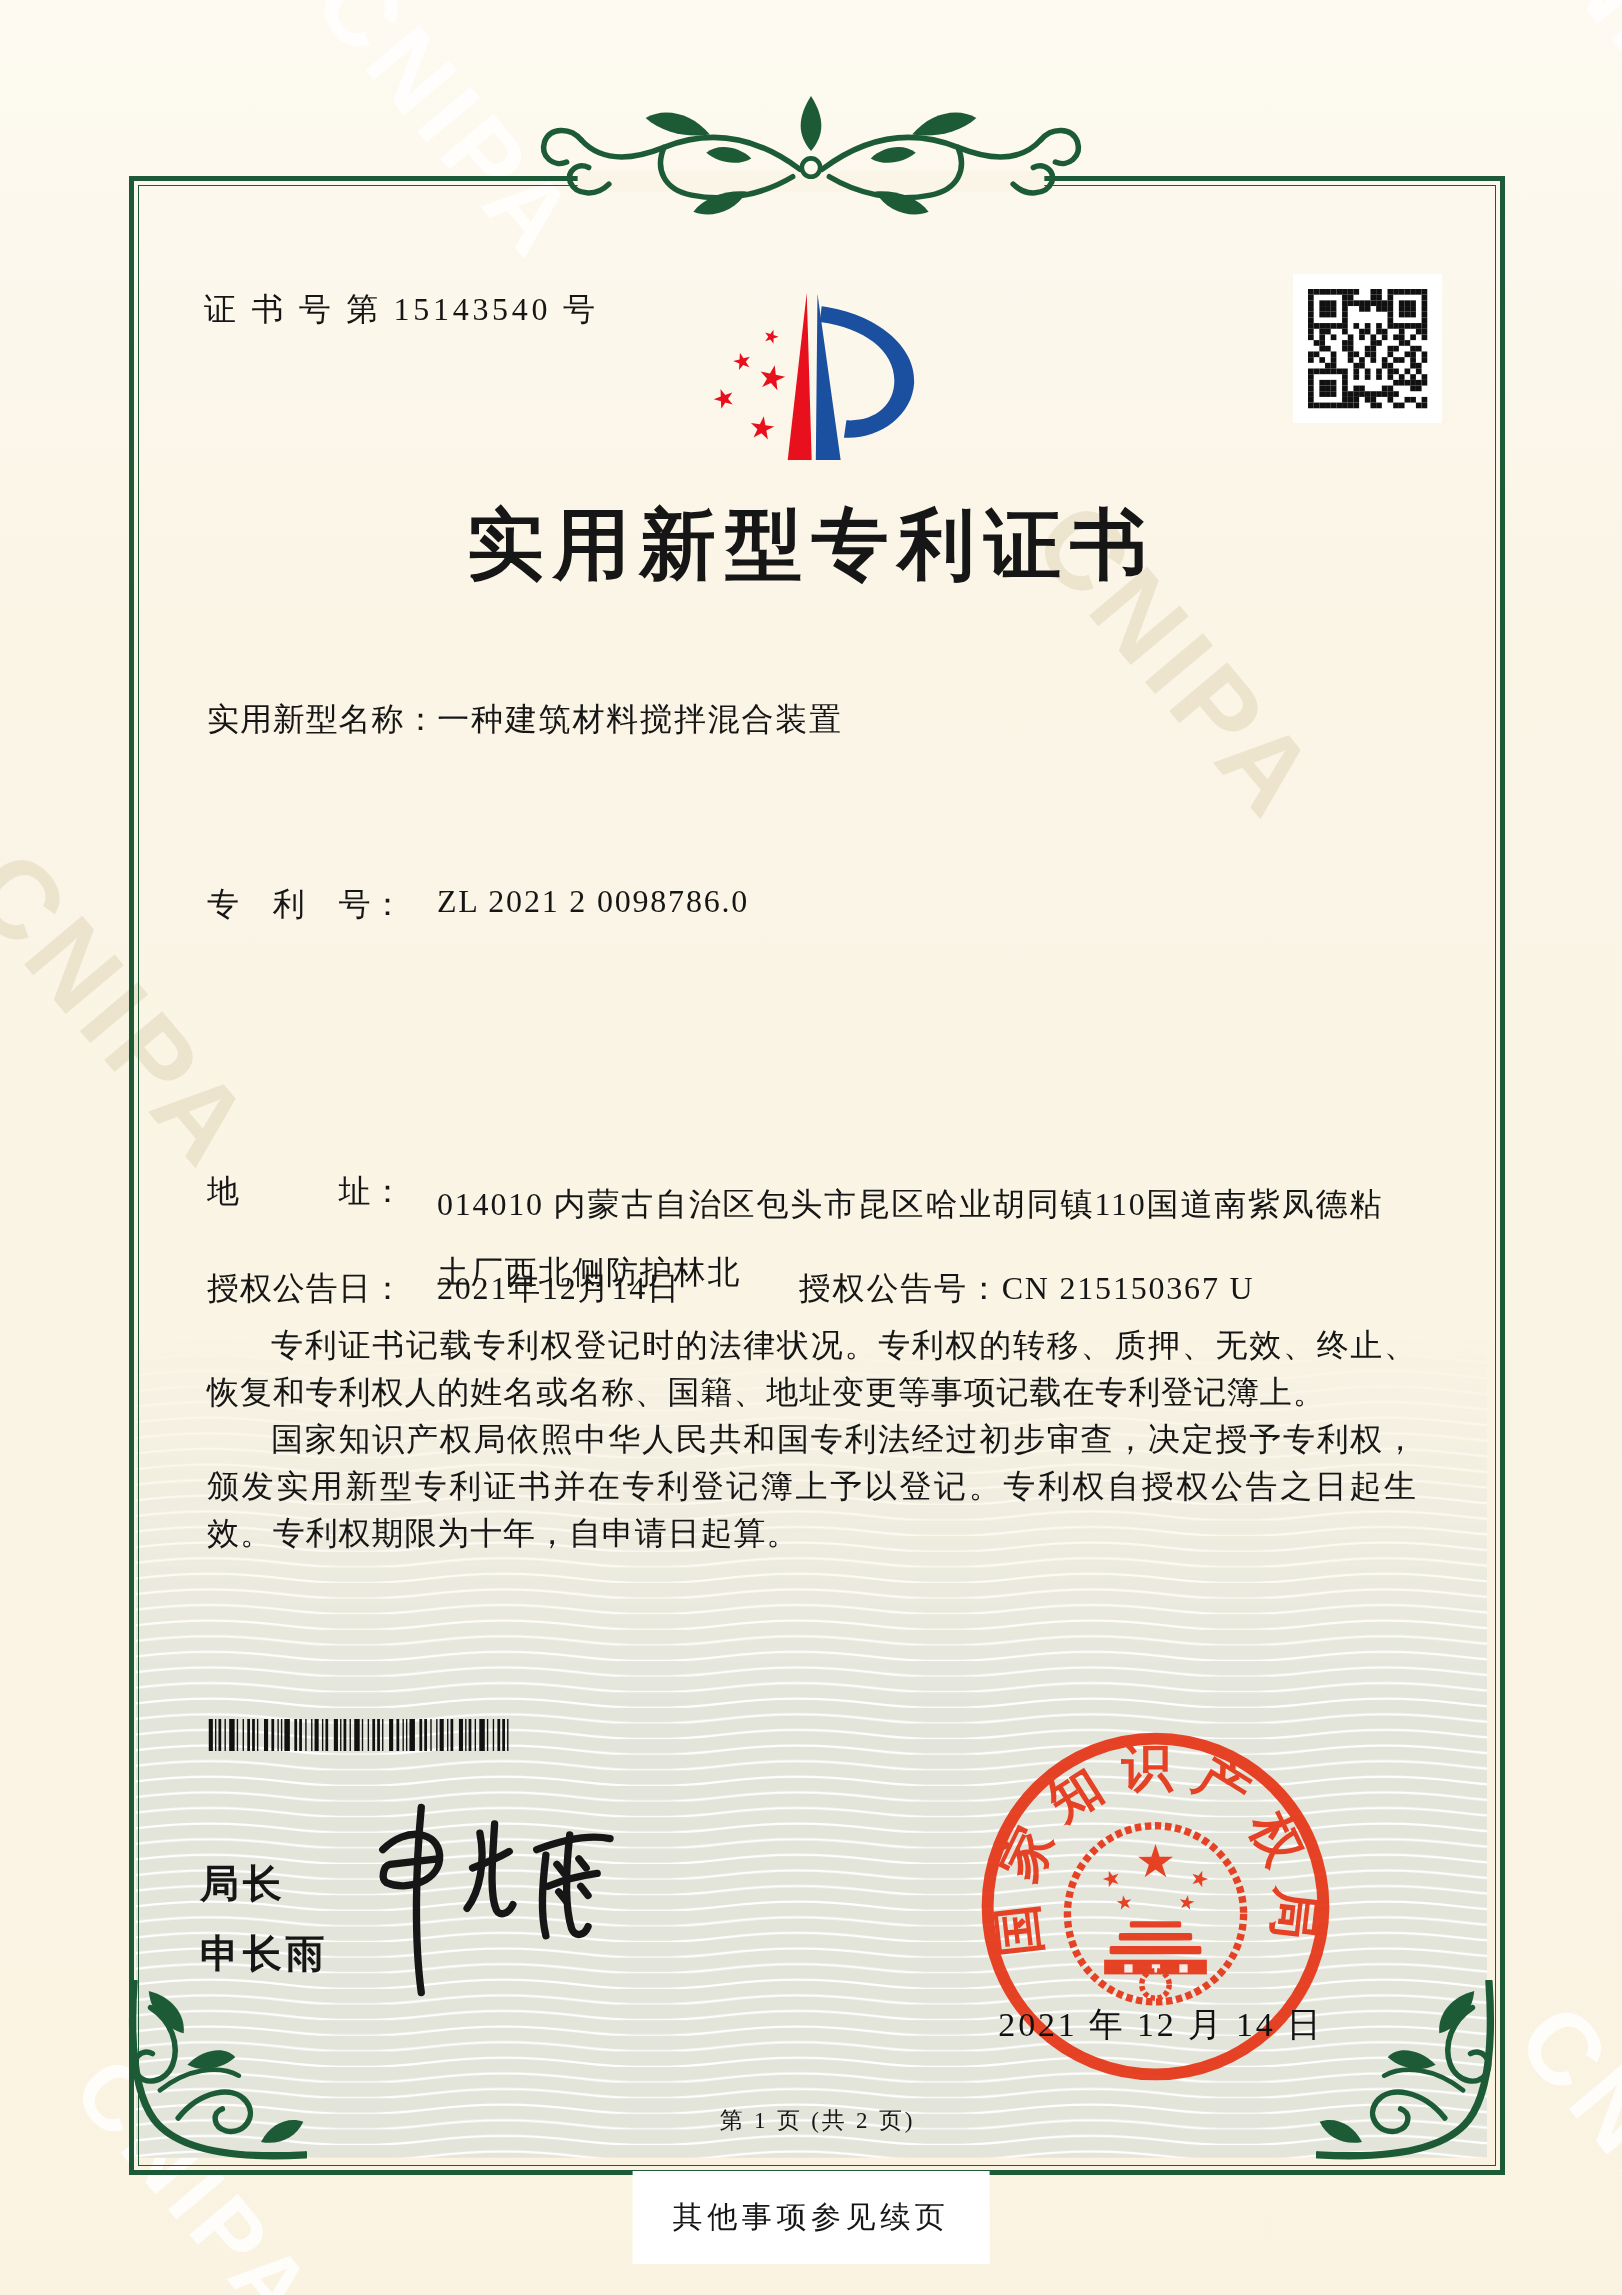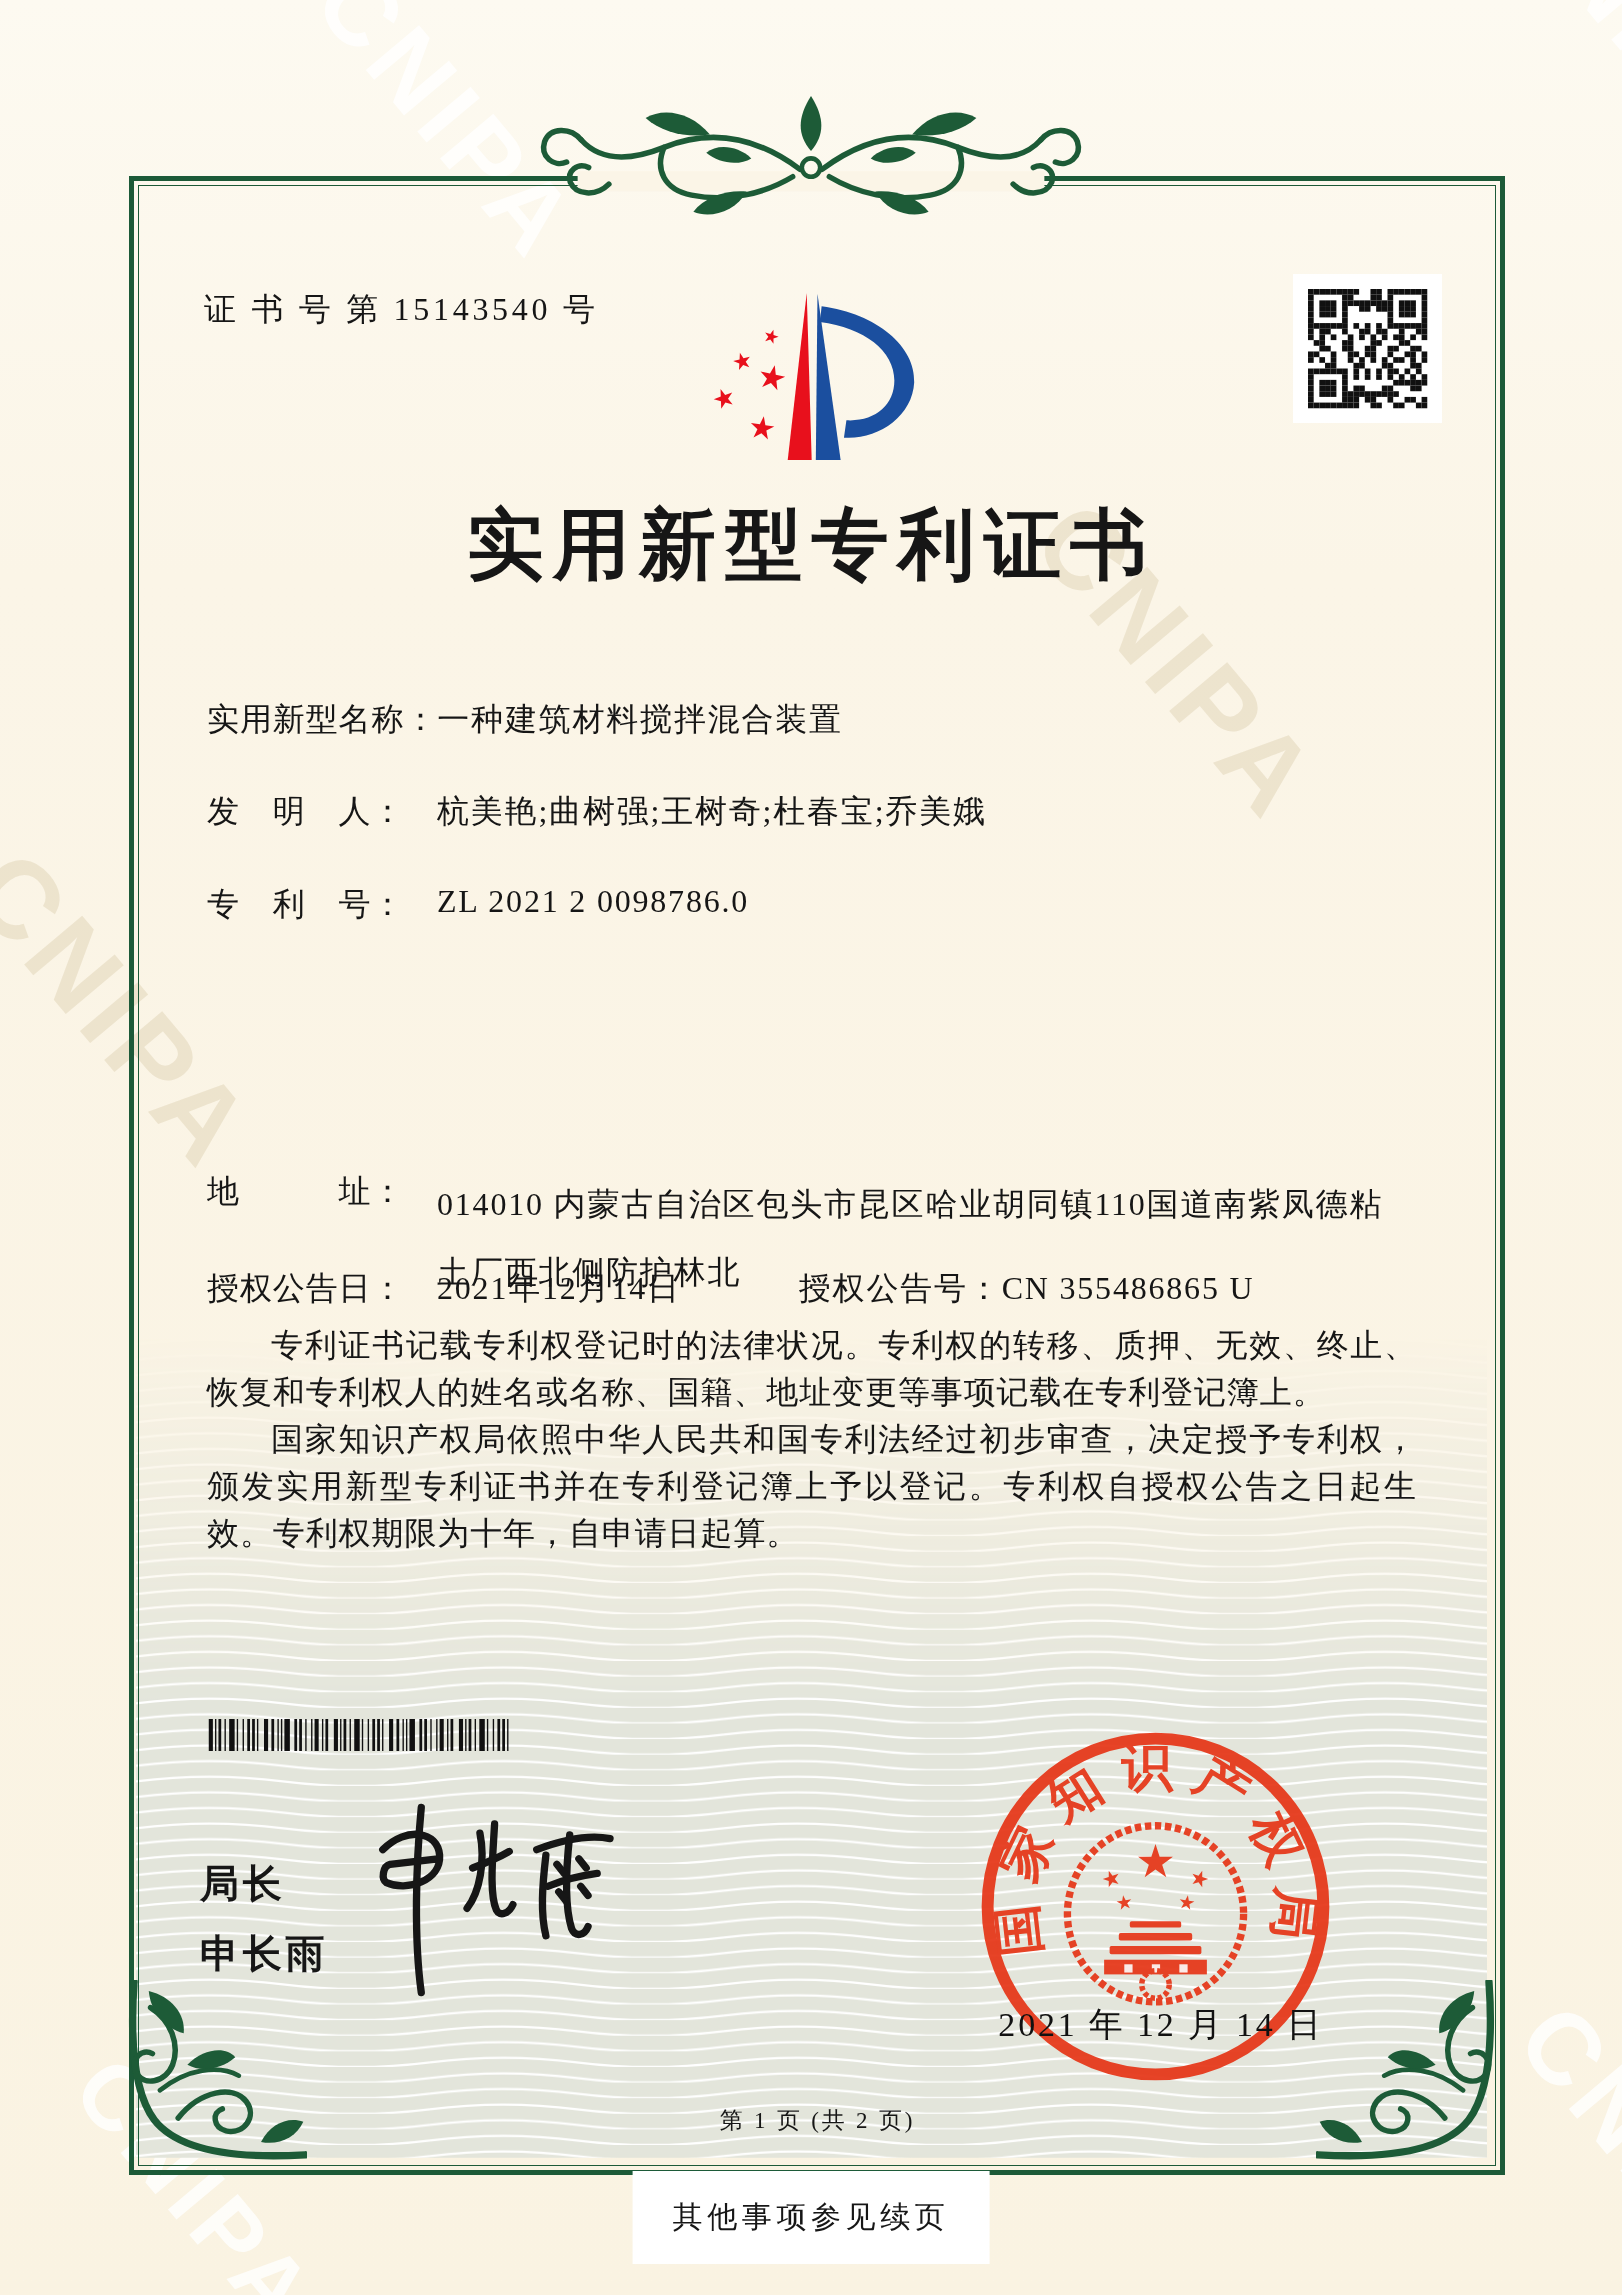--- a/index.html
+++ b/index.html
@@ -395,31 +395,28 @@
           <rect x="124.0" y="124.0" width="6.2" height="6.2"></rect>
         </g>
       </svg>
   </div>
 
   <div class="title">实用新型专利证书</div>
 
   <div class="row" style="top:698px">
     <span class="lab">实用新型名称：</span><span class="val">一种建筑材料搅拌混合装置</span>
   </div>
-  <div class="row" style="top:790px">
-    <span class="lab">发　明　人：</span><span class="val">杭美艳;曲树强;王树奇;杜春宝;乔美娥</span>
-  </div>
   <div class="row" style="top:883px">
     <span class="lab">专　利　号：</span><span class="val">ZL 2021 2 0098786.0</span>
   </div>
   <div class="row" style="top:1170px">
     <span class="lab">地　　　址：</span><span class="val addr-val">014010 内蒙古自治区包头市昆区哈业胡同镇110国道南紫凤德粘土厂西北侧防护林北</span>
   </div>
   <div class="row" style="top:1267px">
-    <span class="lab">授权公告日：</span><span class="val">2021年12月14日</span><span class="val grant-no">授权公告号：</span><span class="val">CN 355486865 U</span>
+    <span class="lab">授权公告日：</span><span class="val">2021年12月14日</span><span class="val grant-no">授权公告号：</span><span class="val">CN 215150367 U</span>
   </div>
 
   <div class="body-text">
     <p>专利证书记载专利权登记时的法律状况。专利权的转移、质押、无效、终止、恢复和专利权人的姓名或名称、国籍、地址变更等事项记载在专利登记簿上。</p>
     <p>国家知识产权局依照中华人民共和国专利法经过初步审查，决定授予专利权，颁发实用新型专利证书并在专利登记簿上予以登记。专利权自授权公告之日起生效。专利权期限为十年，自申请日起算。</p>
   </div>
 
   <svg class="barcode" width="306" height="32" viewBox="0 0 333 35">
     <g id="barcode-bars" fill="#111111">
         <rect x="0.0" y="0" width="4.5" height="35"></rect>

